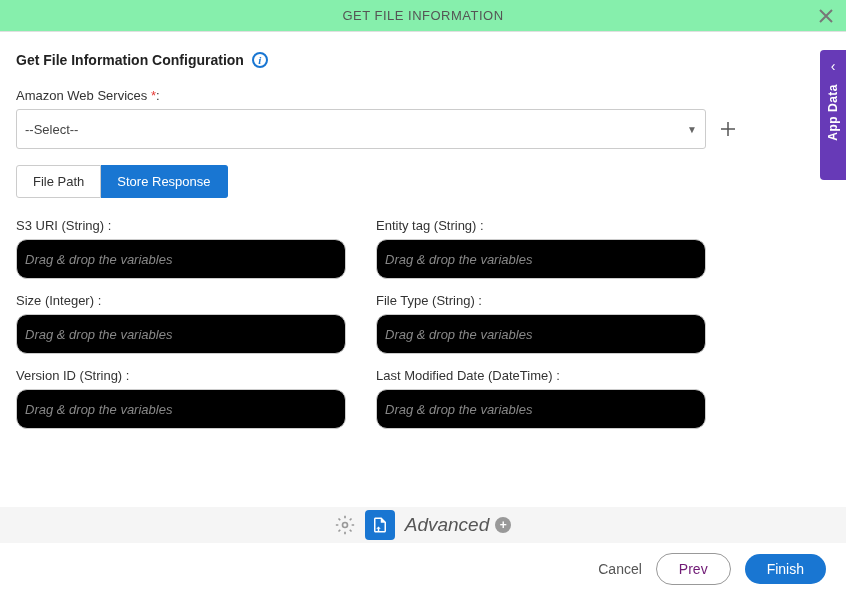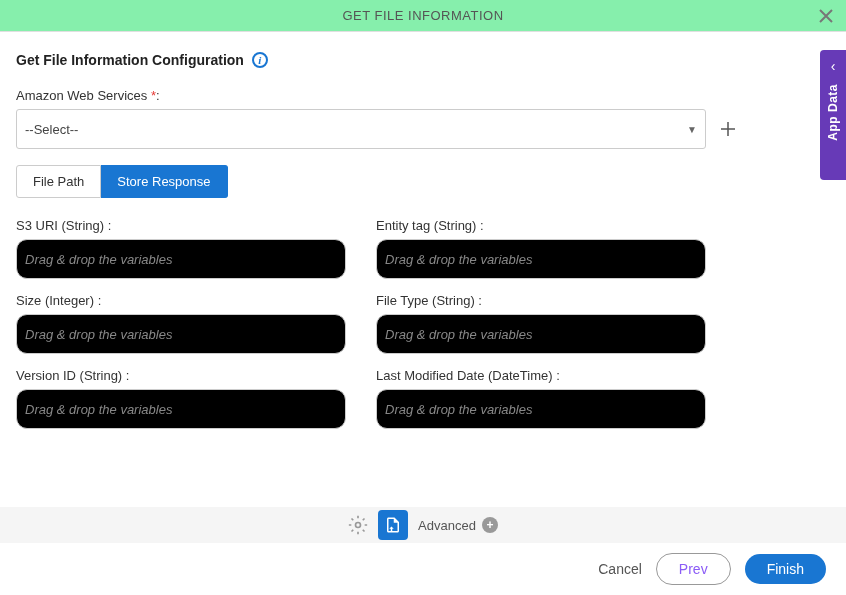--- a/index.html
+++ b/index.html
@@ -34,26 +34,26 @@
   .form-field { display: flex; flex-direction: column; }
   .form-label { font-size: 13px; color: #333; margin-bottom: 6px; }
   .form-input { height: 40px; border: 1px solid #ccc; border-radius: 11px; padding: 0 8px; font-size: 13px; font-style: italic; color: #888; background: #000000; }
   .form-input::placeholder { font-style: italic; color: #888; }
   
   .bottom-toolbar { position: absolute; bottom: 52px; left: 0; right: 0; height: 36px; background: #f5f5f5; display: flex; align-items: center; justify-content: center; gap: 10px; }
   .gear-icon { width: 20px; height: 20px; cursor: pointer; color: #888; }
   .page-icon { width: 30px; height: 30px; background: #1976d2; border-radius: 4px; display: flex; align-items: center; justify-content: center; cursor: pointer; }
   .page-icon svg { fill: #fff; }
   .advanced-row { display: flex; align-items: center; gap: 6px; cursor: pointer; }
-  .advanced-text { font-size: 13px; color: #555; }
+  .advanced-text { font-size: 19px; color: #555; font-style: italic; }
   .plus-circle { width: 16px; height: 16px; background: #999; border-radius: 50%; display: inline-flex; align-items: center; justify-content: center; color: #fff; font-size: 12px; font-weight: bold; line-height: 1; }
   
   .footer-bar { position: absolute; bottom: 0; left: 0; right: 0; height: 52px; display: flex; align-items: center; justify-content: flex-end; gap: 14px; padding-right: 20px; padding-left: 16px; }
   .btn-text { font-size: 14px; cursor: pointer; color: #555; background: none; border: none; }
-  .btn-outline { font-size: 14px; cursor: pointer; padding: 7px 22px; border: 1px solid #999; border-radius: 18px; background: #fff; color: #8b5cf6; }
+  .btn-outline { font-size: 14px; cursor: pointer; padding: 7px 22px; border: 1px solid #999; border-radius: 18px; background: #fff; color: #701a75; }
   .btn-primary { font-size: 14px; cursor: pointer; padding: 7px 22px; border: none; border-radius: 18px; background: #1976d2; color: #fff; font-weight: 500; }
   
   .side-tab { position: absolute; right: 0; top: 50px; width: 26px; height: 130px; background: #673ab7; border-radius: 4px 0 0 4px; display: flex; flex-direction: column; align-items: center; justify-content: flex-start; cursor: pointer; padding-top: 8px; }
   .side-chevron { color: #fff; font-size: 14px; margin-bottom: 10px; }
   .side-text { writing-mode: vertical-rl; transform: rotate(180deg); color: #fff; font-size: 12px; font-weight: bold; letter-spacing: 0.5px; }
 </style>
 </head>
 <body>
 
 <div class="header-bar">

